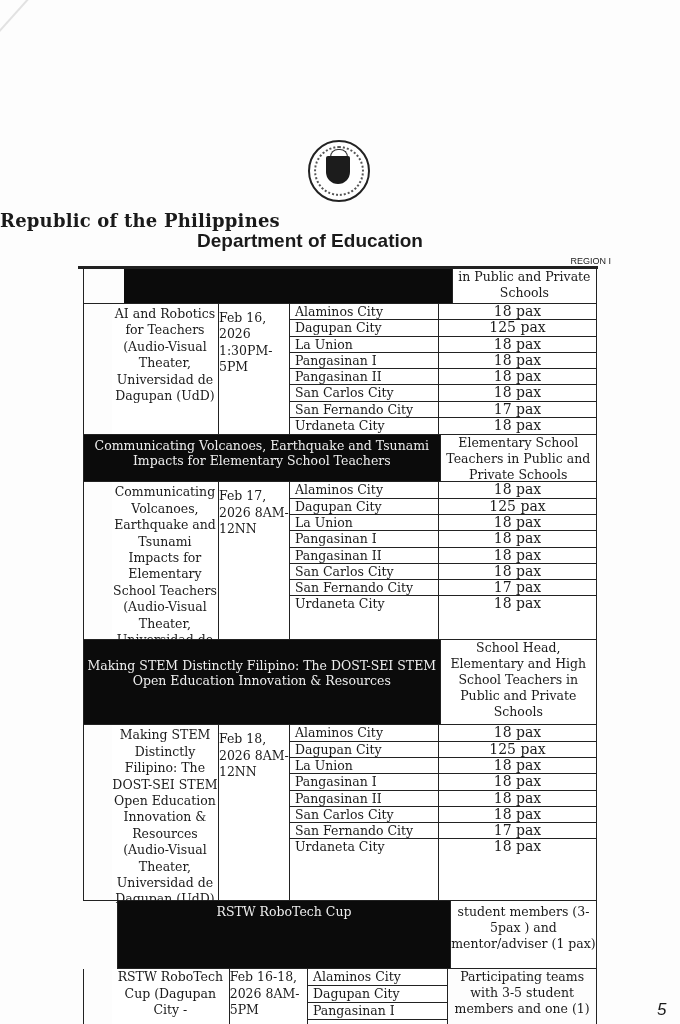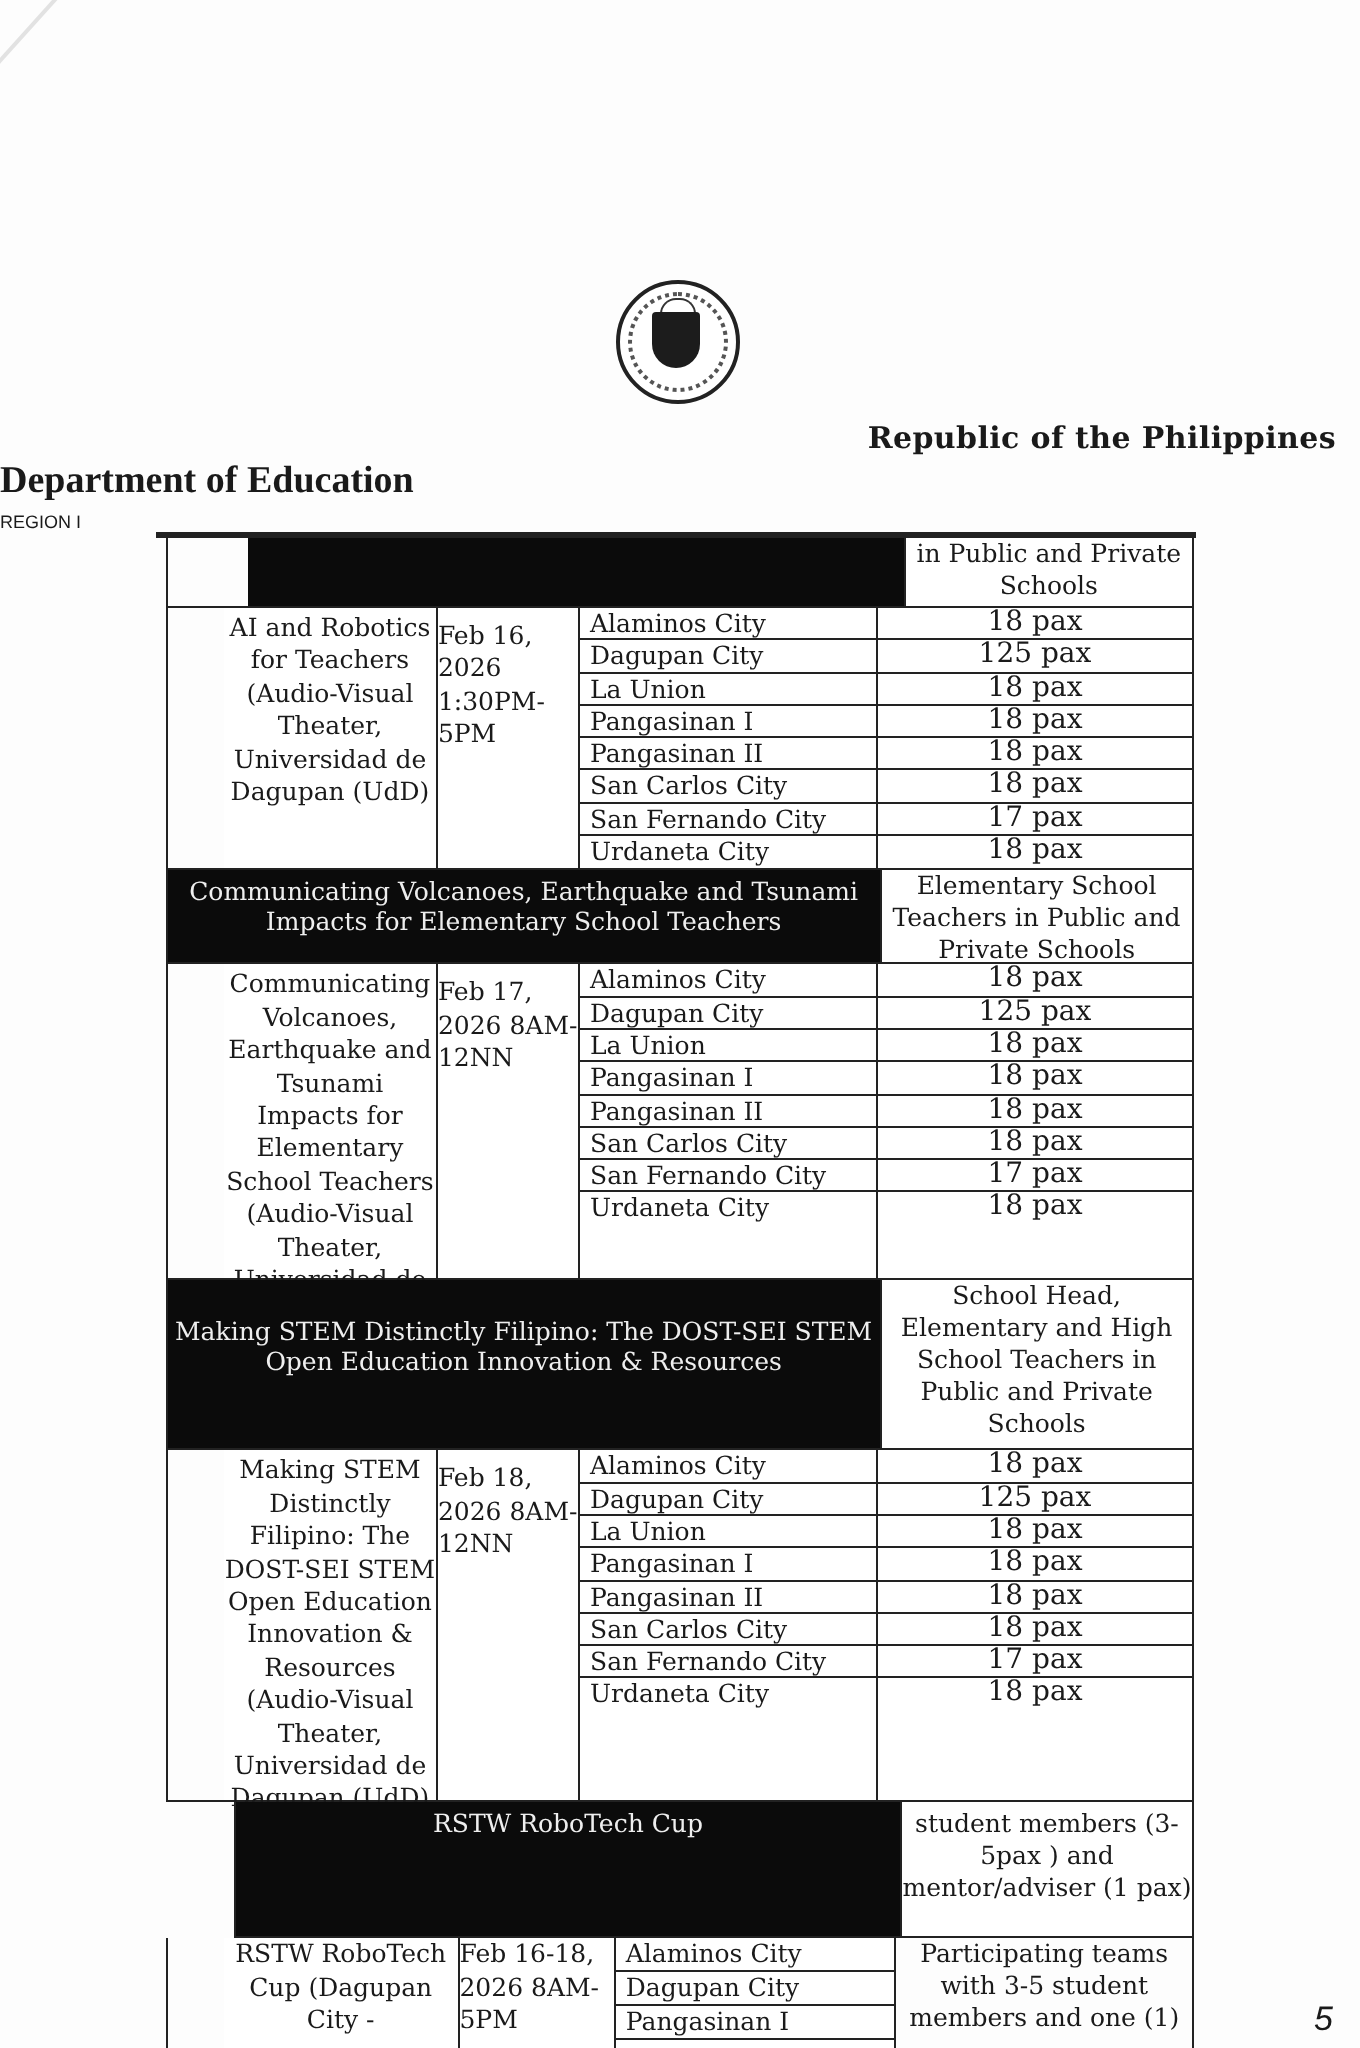--- a/index.html
+++ b/index.html
@@ -2,23 +2,23 @@
 <html><head>
 <meta charset="utf-8">
 <style>
   html,body{margin:0;padding:0;}
   body{width:680px;height:1024px;background:#fdfdfd;position:relative;overflow:hidden;font-family:"DejaVu Serif","Liberation Serif",serif;color:#1a1a1a;}
   .corner-line{position:absolute;left:-10px;top:40px;width:100px;height:2px;background:#e2e2e2;transform:rotate(-48deg);transform-origin:left top;}
   .seal{position:absolute;left:308px;top:140px;width:58px;height:58px;border-radius:50%;border:2px solid #222;background:#fff;}
   .seal .inner{position:absolute;left:16px;top:14px;width:24px;height:28px;background:#1c1c1c;border-radius:2px 2px 12px 12px;}
   .seal .crown{position:absolute;left:20px;top:7px;width:16px;height:7px;border:1.5px solid #333;border-bottom:none;border-radius:8px 8px 0 0;}
   .seal .ring-text{position:absolute;left:4px;top:4px;width:46px;height:46px;border-radius:50%;border:2px dotted #555;}
-  .rep{position:absolute;left:0;width:668px;text-align:right;top:210px;font-family:"DejaVu Serif",serif;font-weight:bold;font-size:15px;letter-spacing:0.2px;}
-  .dept{position:absolute;left:0;width:620px;text-align:left;top:230px;font-family:Liberation Serif, serif;font-weight:bold;font-size:19px;}
-  .region{position:absolute;left:0;width:611px;text-align:left;top:256px;font-family:"Liberation Sans",sans-serif;font-size:9px;}
+  .rep{position:absolute;left:0;width:668px;text-align:left;top:210px;font-family:"DejaVu Serif",serif;font-weight:bold;font-size:18px;letter-spacing:0.2px;}
+  .dept{position:absolute;left:0;width:620px;text-align:center;top:230px;font-family:Liberation Sans, sans-serif;font-weight:bold;font-size:19px;}
+  .region{position:absolute;left:0;width:611px;text-align:right;top:256px;font-family:"Liberation Sans",sans-serif;font-size:9px;}
   .topbar{position:absolute;left:78px;top:266px;width:520px;height:3px;background:#222;}
   .tbl{position:absolute;left:83px;top:269px;width:514px;}
   .row{position:relative;display:flex;border-left:1.5px solid #222;border-right:1.5px solid #222;border-bottom:1.5px solid #222;}
   .bar{background:#0b0b0b;color:#eee;width:357px;text-align:center;font-size:12.5px;line-height:15px;padding-top:3px;box-sizing:border-box;}
   .aud{width:157px;text-align:center;font-size:12.5px;line-height:16px;border-left:1.5px solid #222;box-sizing:border-box;background:#fff;}
   .c1{width:125px;text-align:center;font-size:12.5px;line-height:16.4px;border-right:1.5px solid #222;box-sizing:border-box;padding-top:2px;background:#fff;margin-left:28px;}
   .c2{width:83px;font-size:12.5px;line-height:16.4px;border-right:1.5px solid #222;box-sizing:border-box;padding-top:6px;background:#fff;}
   .c34{width:306px;background:#fff;}
   .sub{display:flex;height:16.3px;}
   .sub .div{width:149px;border-bottom:1.3px solid #222;border-right:1.5px solid #222;font-size:12.5px;line-height:15px;padding-left:5px;box-sizing:border-box;text-align:left;}

